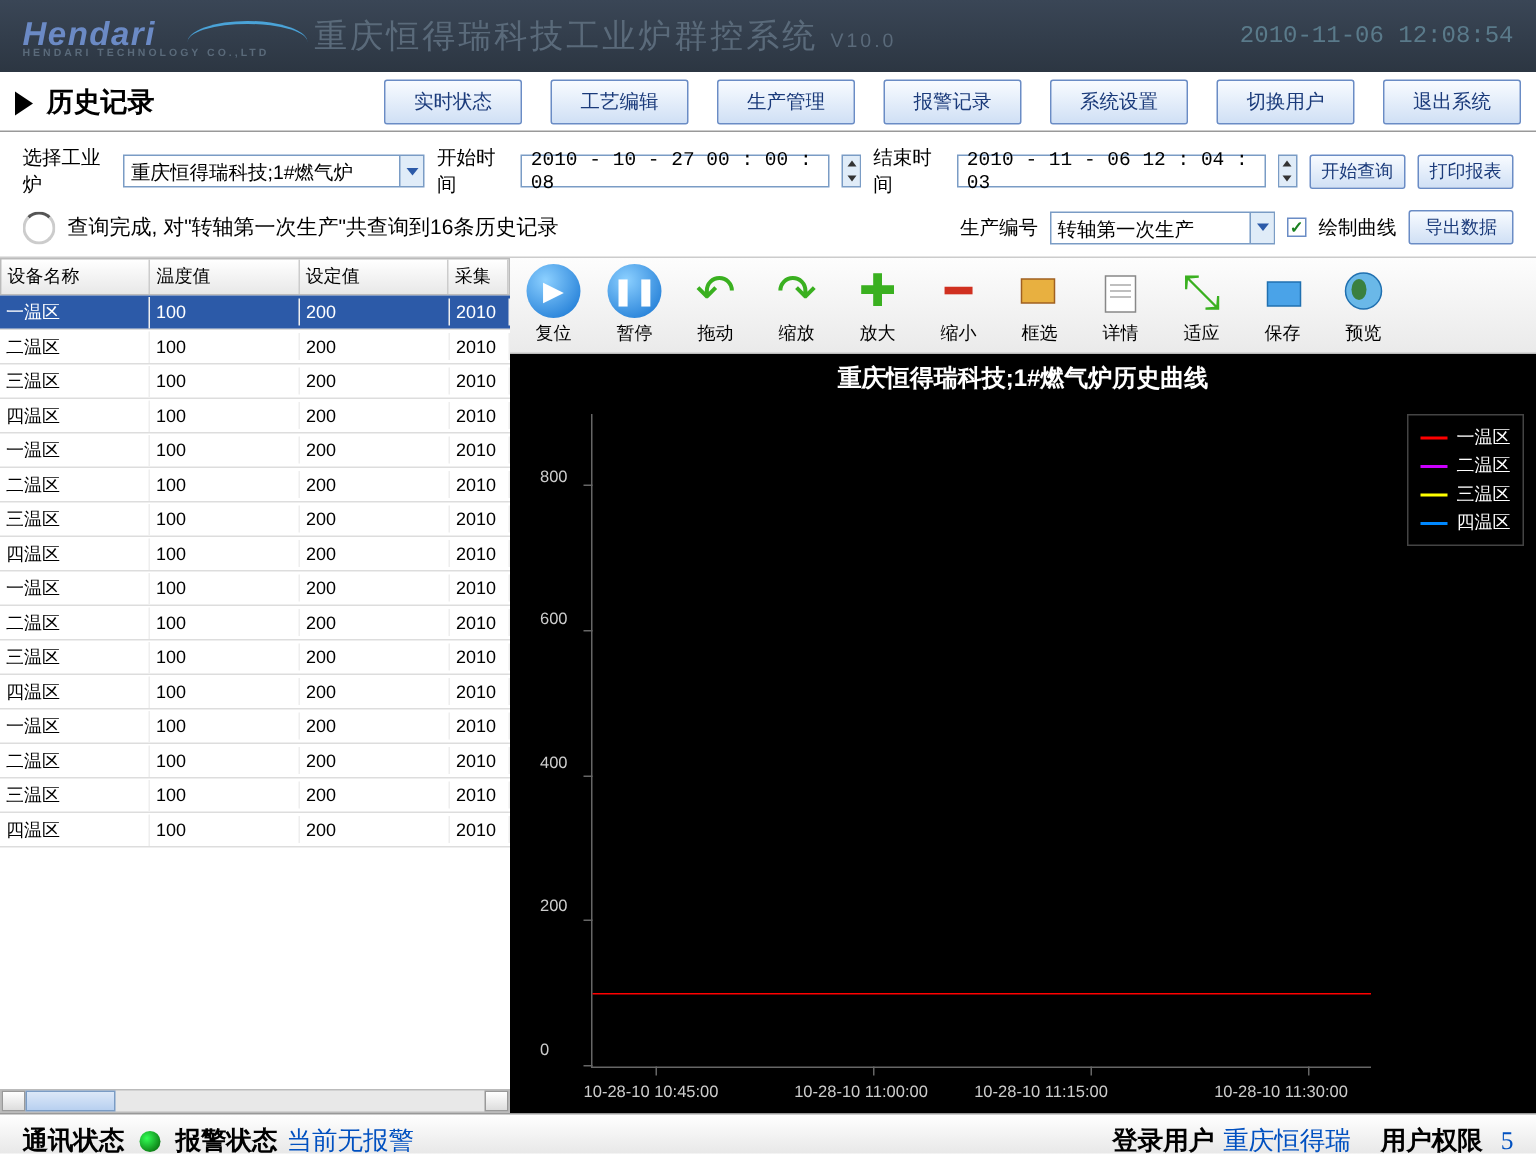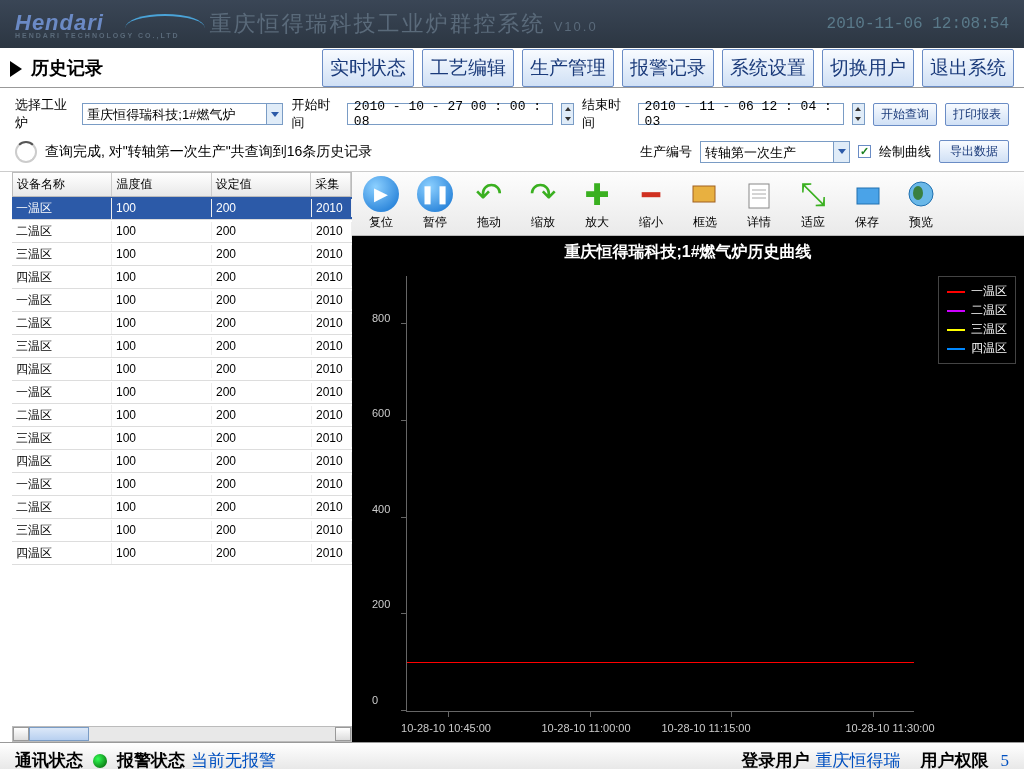--- a/index.html
+++ b/index.html
@@ -4,38 +4,38 @@
 <style>
 * { box-sizing: border-box; margin: 0; padding: 0; }
 body { font-family: "Microsoft YaHei", SimSun, sans-serif; font-size: 12px; background: #fff; width: 1024px; height: 769px; overflow: hidden; }
 .header { background: linear-gradient(#3a4656, #2c3642); height: 48px; display: flex; align-items: center; padding: 0 15px; color: #8a9db5; }
 .logo { font-style: italic; font-weight: bold; font-size: 22px; color: #6b8ac5; letter-spacing: 1px; margin-right: 30px; font-family: Arial; }
 .logo-sub { font-size: 7px; letter-spacing: 2px; display: block; color: #5a6a7a; font-style: normal; margin-top: -4px; }
 .logo-arc { position: absolute; top: 4px; left: 110px; width: 80px; height: 14px; border-top: 2px solid #4aa3d8; border-radius: 50% 50% 0 0 / 100% 100% 0 0; }
 .sys-title { font-size: 22px; color: #5a6a7a; flex: 1; letter-spacing: 2px; }
 .sys-title small { font-size: 13px; }
 .clock { font-size: 16px; font-family: "Courier New", monospace; color: #5a7a8a; }
-.toolbar { background: #fff; height: 40px; display: flex; align-items: center; padding: 0 10px; border-bottom: 1px solid #999; gap: 8px; }
+.toolbar { background: #fff; height: 40px; display: flex; align-items: center; padding: 0 10px; border-bottom: 1px solid #999; gap: 19px; }
 .page-title { font-size: 18px; font-weight: bold; margin-right: auto; }
 .play-arrow { display: inline-block; width: 0; height: 0; border-top: 8px solid transparent; border-bottom: 8px solid transparent; border-left: 12px solid #000; vertical-align: middle; margin-right: 4px; }
-.btn { background: linear-gradient(#f8fbff, #d0e0f5); border: 1px solid #6a8cc5; color: #1a3a7a; padding: 5px 0; width: 92px; text-align: center; font-size: 19px; cursor: pointer; border-radius: 2px; }
+.btn { background: linear-gradient(#f8fbff, #d0e0f5); border: 1px solid #6a8cc5; color: #1a3a7a; padding: 5px 0; width: 92px; text-align: center; font-size: 13px; cursor: pointer; border-radius: 2px; }
 .btn.sm { width: 70px; padding: 2px 0; font-size: 12px; }
 .query-bar { background: #fff; padding: 8px 15px 4px; display: flex; align-items: center; gap: 8px; font-size: 13px; }
 .query-bar2 { background: #fff; padding: 4px 15px 8px; display: flex; align-items: center; gap: 8px; font-size: 13px; border-bottom: 1px solid #ccc; }
 .combo { display: inline-flex; border: 1px solid #7a9cc5; background: #fff; height: 22px; }
 .combo span { padding: 2px 4px; flex: 1; }
 .combo .arr { width: 16px; background: #e0ecf8; border-left: 1px solid #7a9cc5; display: flex; align-items: center; justify-content: center; }
 .arr::after { content: ""; border-left: 4px solid transparent; border-right: 4px solid transparent; border-top: 5px solid #2c5aa8; }
 .dtfield { border: 1px solid #7a9cc5; background: #fff; padding: 2px 6px; font-family: "Courier New"; height: 22px; display: inline-flex; align-items: center; }
 .upd { display: inline-flex; flex-direction: column; border: 1px solid #7a9cc5; height: 22px; width: 14px; }
 .upd div { flex: 1; background: #e0ecf8; display: flex; align-items: center; justify-content: center; }
 .upd div:first-child::after { content: ""; border-left: 3px solid transparent; border-right: 3px solid transparent; border-bottom: 4px solid #333; }
 .upd div:last-child::after { content: ""; border-left: 3px solid transparent; border-right: 3px solid transparent; border-top: 4px solid #333; }
 .spinner { width: 22px; height: 22px; border: 2px solid #ccc; border-top-color: #555; border-radius: 50%; display: inline-block; vertical-align: middle; }
-.content { display: flex; height: 570px; padding-left: 12px; }
+.content { display: flex; height: 570px; }
 .table-side { width: 340px; background: #fff; display: flex; flex-direction: column; }
 .thead { display: flex; background: linear-gradient(#fff, #e8e8e8); border: 1px solid #bbb; font-size: 12px; }
 .thead div { padding: 3px 4px; border-right: 1px solid #ccc; }
 .trow { display: flex; border-bottom: 1px solid #ddd; font-size: 12px; height: 23px; align-items: center; }
 .trow div { padding: 2px 4px; border-right: 1px solid #eee; overflow: hidden; white-space: nowrap; }
 .trow.sel { background: #2c5aa8; color: #fff; }
 .col1 { width: 100px; }
 .col2 { width: 100px; }
 .col3 { width: 100px; }
 .col4 { width: 40px; }
@@ -347,21 +347,21 @@
       <div id="ylabels"></div>
       <div id="xlabels"></div>
     <div class="ylbl" style="bottom: 30px;">0</div>
         <div class="ylbl" style="bottom: 125.556px;">200</div>
         <div class="ylbl" style="bottom: 221.111px;">400</div>
         <div class="ylbl" style="bottom: 316.667px;">600</div>
         <div class="ylbl" style="bottom: 412.222px;">800</div>
         <div class="xlbl" style="left: 94px;">10-28-10 10:45:00</div>
         <div class="xlbl" style="left: 234px;">10-28-10 11:00:00</div>
         <div class="xlbl" style="left: 354px;">10-28-10 11:15:00</div>
-        <div class="xlbl" style="left: 538px;">10-28-10 11:30:00</div>
+        <div class="xlbl" style="left: 514px;">10-28-10 11:30:00</div>
       </div>
   </div>
 </div>
 
 <div class="status-bar">
   <span>通讯状态</span>
   <span class="led"></span>
   <span>报警状态</span>
   <span class="sval">当前无报警</span>
   <span style="margin-left:auto">登录用户</span>

